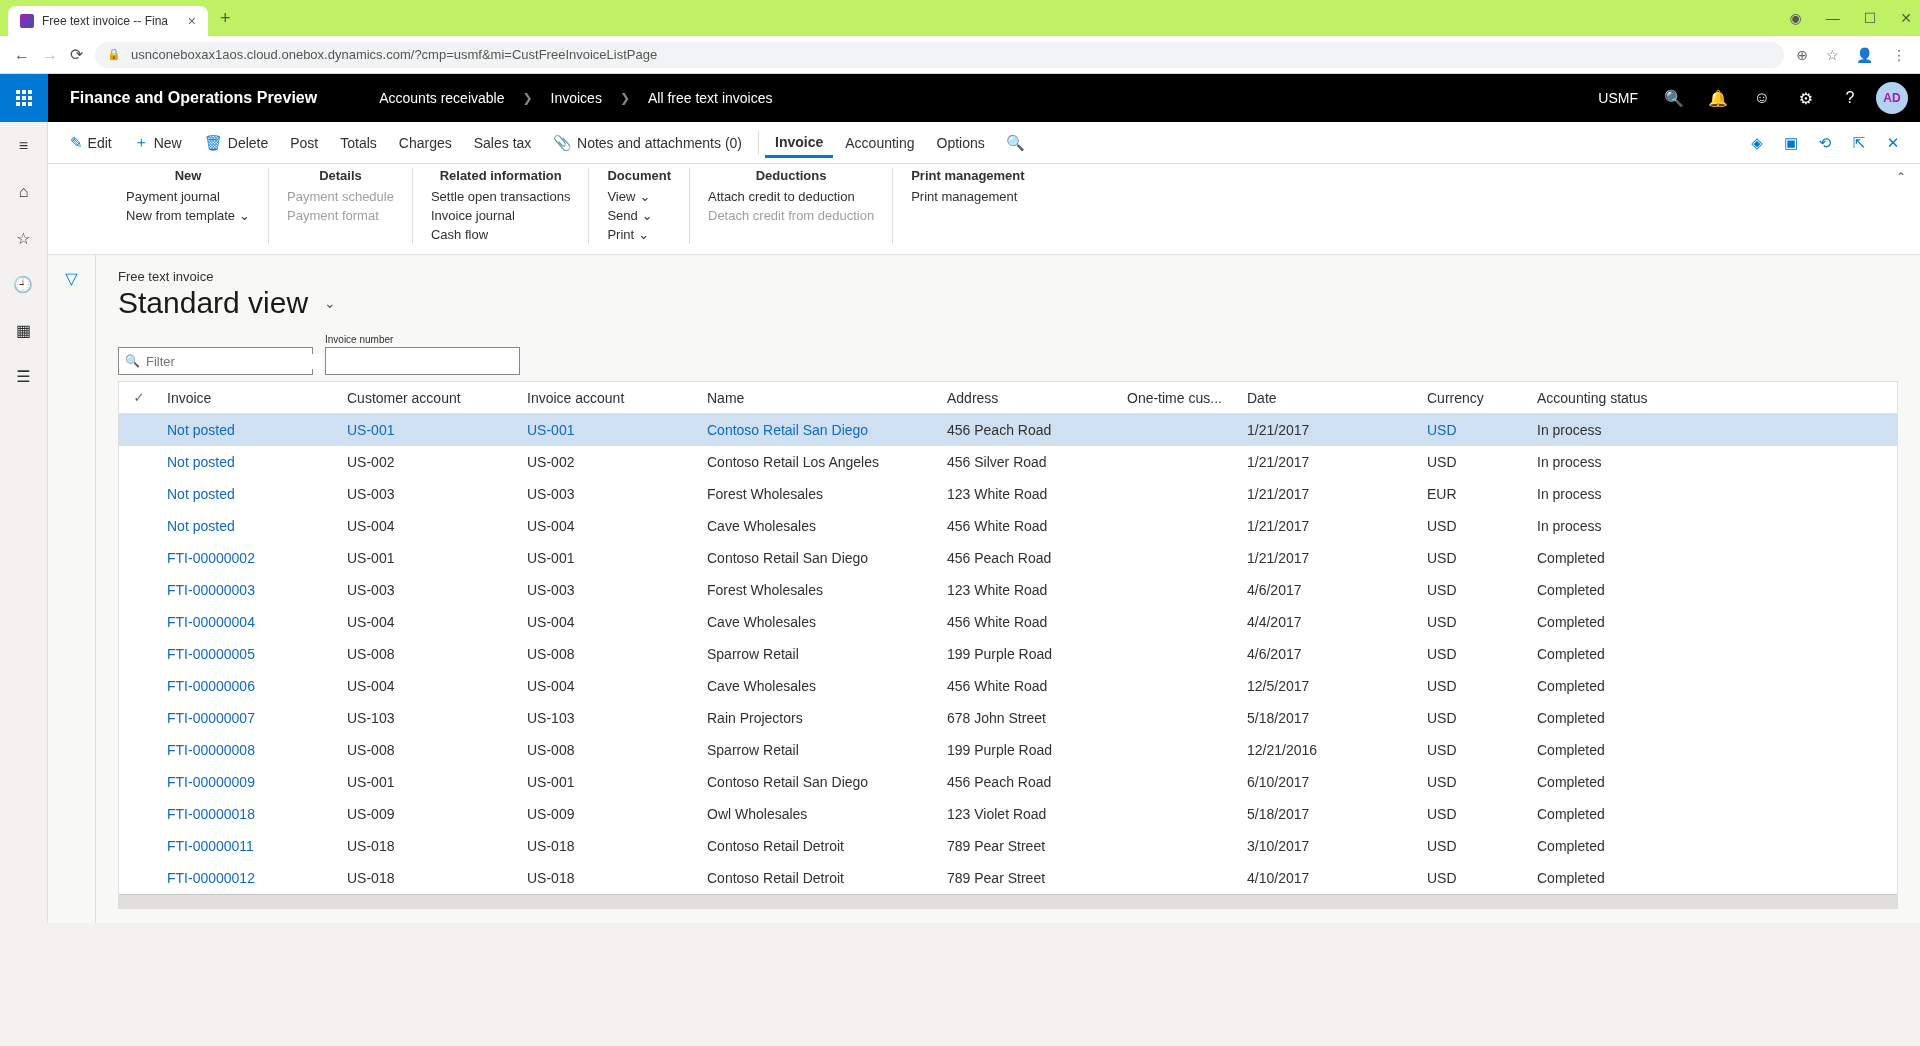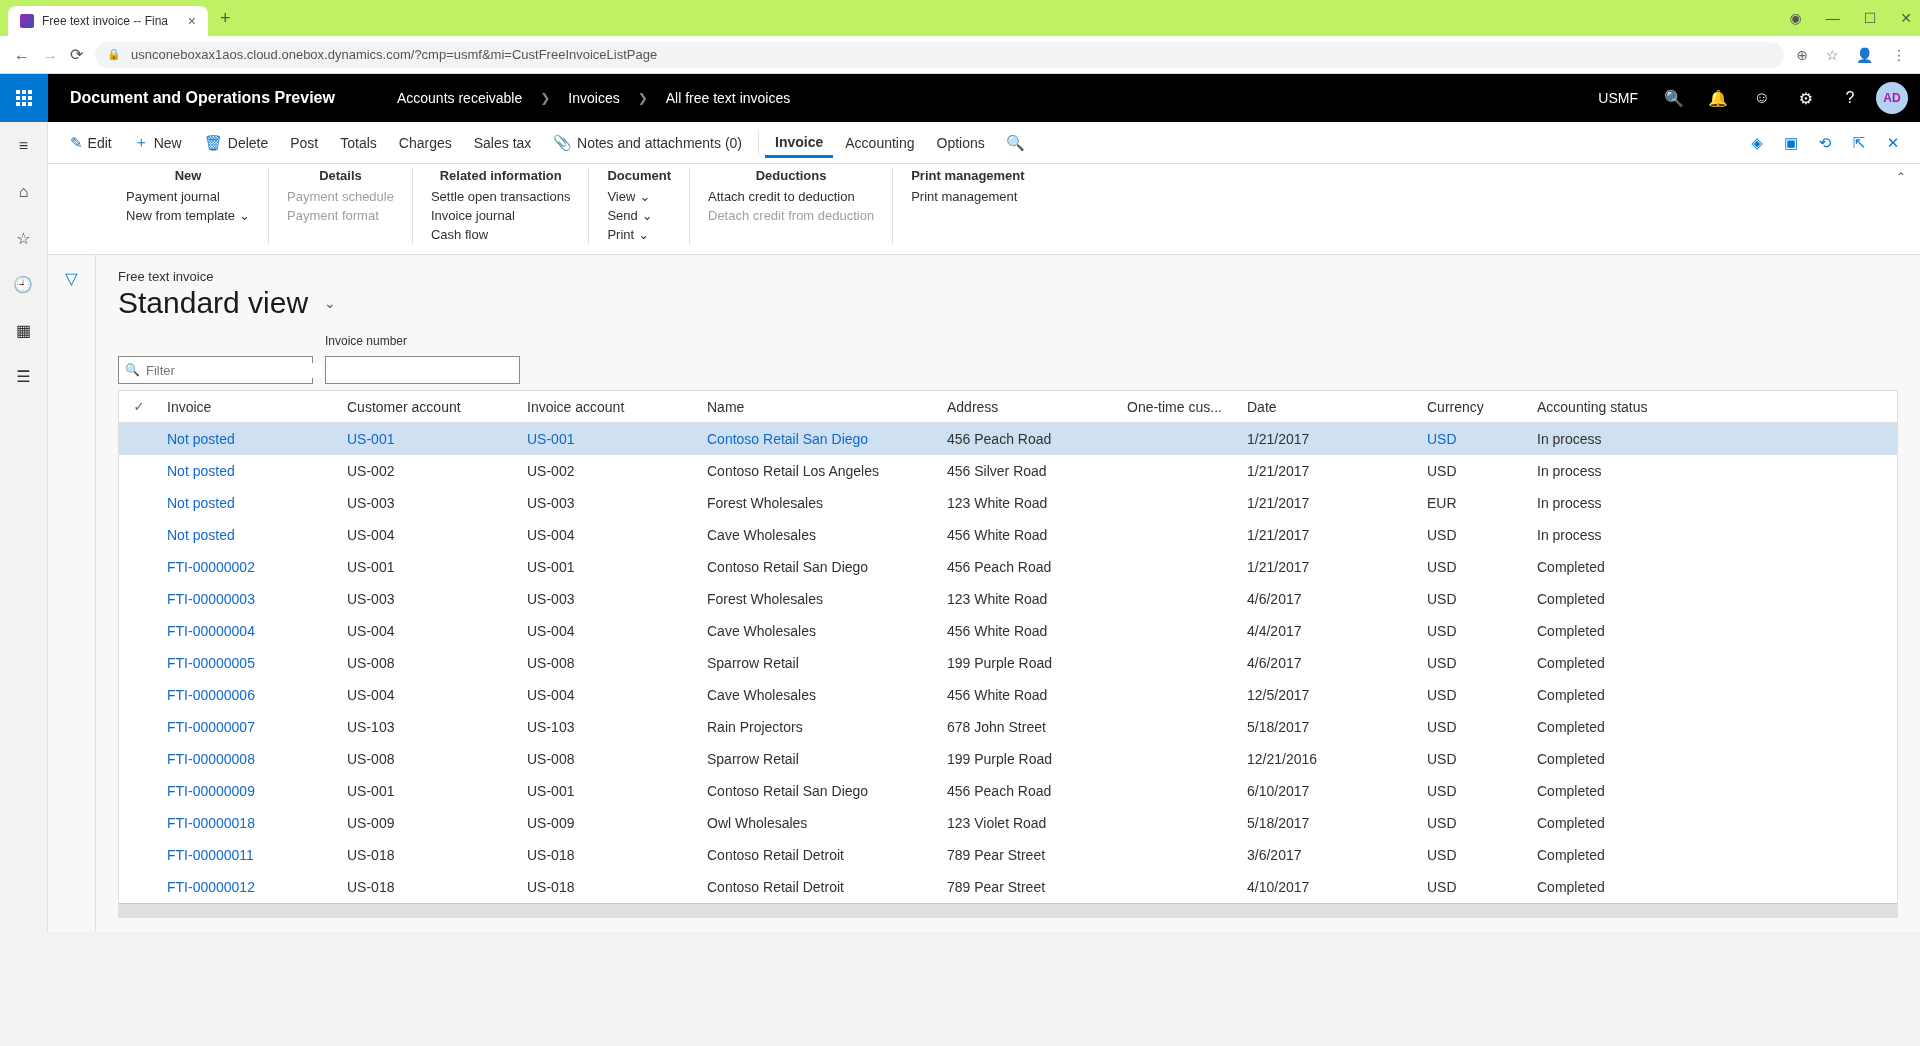--- a/index.html
+++ b/index.html
@@ -60,21 +60,21 @@
 
 .page-body{flex:1;background:#f8f8f7;display:flex}
 .filter-rail{width:48px;border-right:1px solid #e1dfdd;display:flex;justify-content:center;padding-top:14px}
 .filter-icon{color:#0078d4;font-size:16px;cursor:pointer}
 .page-content{flex:1;padding:14px 22px}
 .page-label{font-size:13px;color:#323130;margin-bottom:2px}
 .view-title{font-size:30px;color:#1b1a19;display:flex;align-items:center;gap:16px;margin-bottom:14px}
 .view-caret{font-size:14px;color:#605e5c}
 
 .filter-row{display:flex;gap:12px;align-items:flex-end;margin-bottom:6px}
-.filter-field label{font-size:12px;color:#323130;display:block;margin-bottom:8px}
+.filter-field label{font-size:10px;color:#323130;display:block;margin-bottom:2px}
 .filter-input{border:1px solid #8a8886;height:28px;width:195px;padding:0 6px;font-size:13px;display:flex;align-items:center;gap:6px;background:#fff}
 .filter-input .sicon{color:#605e5c;font-size:12px}
 .filter-input input{border:none;outline:none;flex:1;font-size:13px}
 
 
 .grid{border:1px solid #e1dfdd;background:#fff}
 .grid-head,.grid-row{display:grid;grid-template-columns:40px 180px 180px 180px 240px 180px 120px 180px 110px 170px;align-items:center;font-size:14px}
 .grid-head{height:32px;border-bottom:1px solid #e1dfdd;color:#323130;background:#fff}
 .grid-head div{padding:0 8px;white-space:nowrap;overflow:hidden;text-overflow:ellipsis}
 .grid-row{height:32px;color:#323130}
@@ -126,21 +126,21 @@
         <span></span>
         <span></span>
         <span></span>
         <span></span>
         <span></span>
         <span></span>
         <span></span>
         <span></span>
       </div>
   </div>
-  <div class="app-title">Document and Operations Preview</div>
+  <div class="app-title">Finance and Operations Preview</div>
   <div class="breadcrumb">
     <span>Accounts receivable</span>
     <span class="bc-sep">❯</span>
     <span>Invoices</span>
     <span class="bc-sep">❯</span>
     <span>All free text invoices</span>
   </div>
   <div class="header-right">
     <span class="header-company">USMF</span>
     <span class="header-icon">🔍</span>
@@ -453,21 +453,21 @@
                 <div>Completed</div>
               </div>
               <div class="grid-row">
                 <div class="check-cell"></div>
                 <div class="link">FTI-00000011</div>
                 <div>US-018</div>
                 <div>US-018</div>
                 <div>Contoso Retail Detroit</div>
                 <div>789 Pear Street</div>
                 <div></div>
-                <div>3/6/2017</div>
+                <div>3/10/2017</div>
                 <div>USD</div>
                 <div>Completed</div>
               </div>
               <div class="grid-row">
                 <div class="check-cell"></div>
                 <div class="link">FTI-00000012</div>
                 <div>US-018</div>
                 <div>US-018</div>
                 <div>Contoso Retail Detroit</div>
                 <div>789 Pear Street</div>

